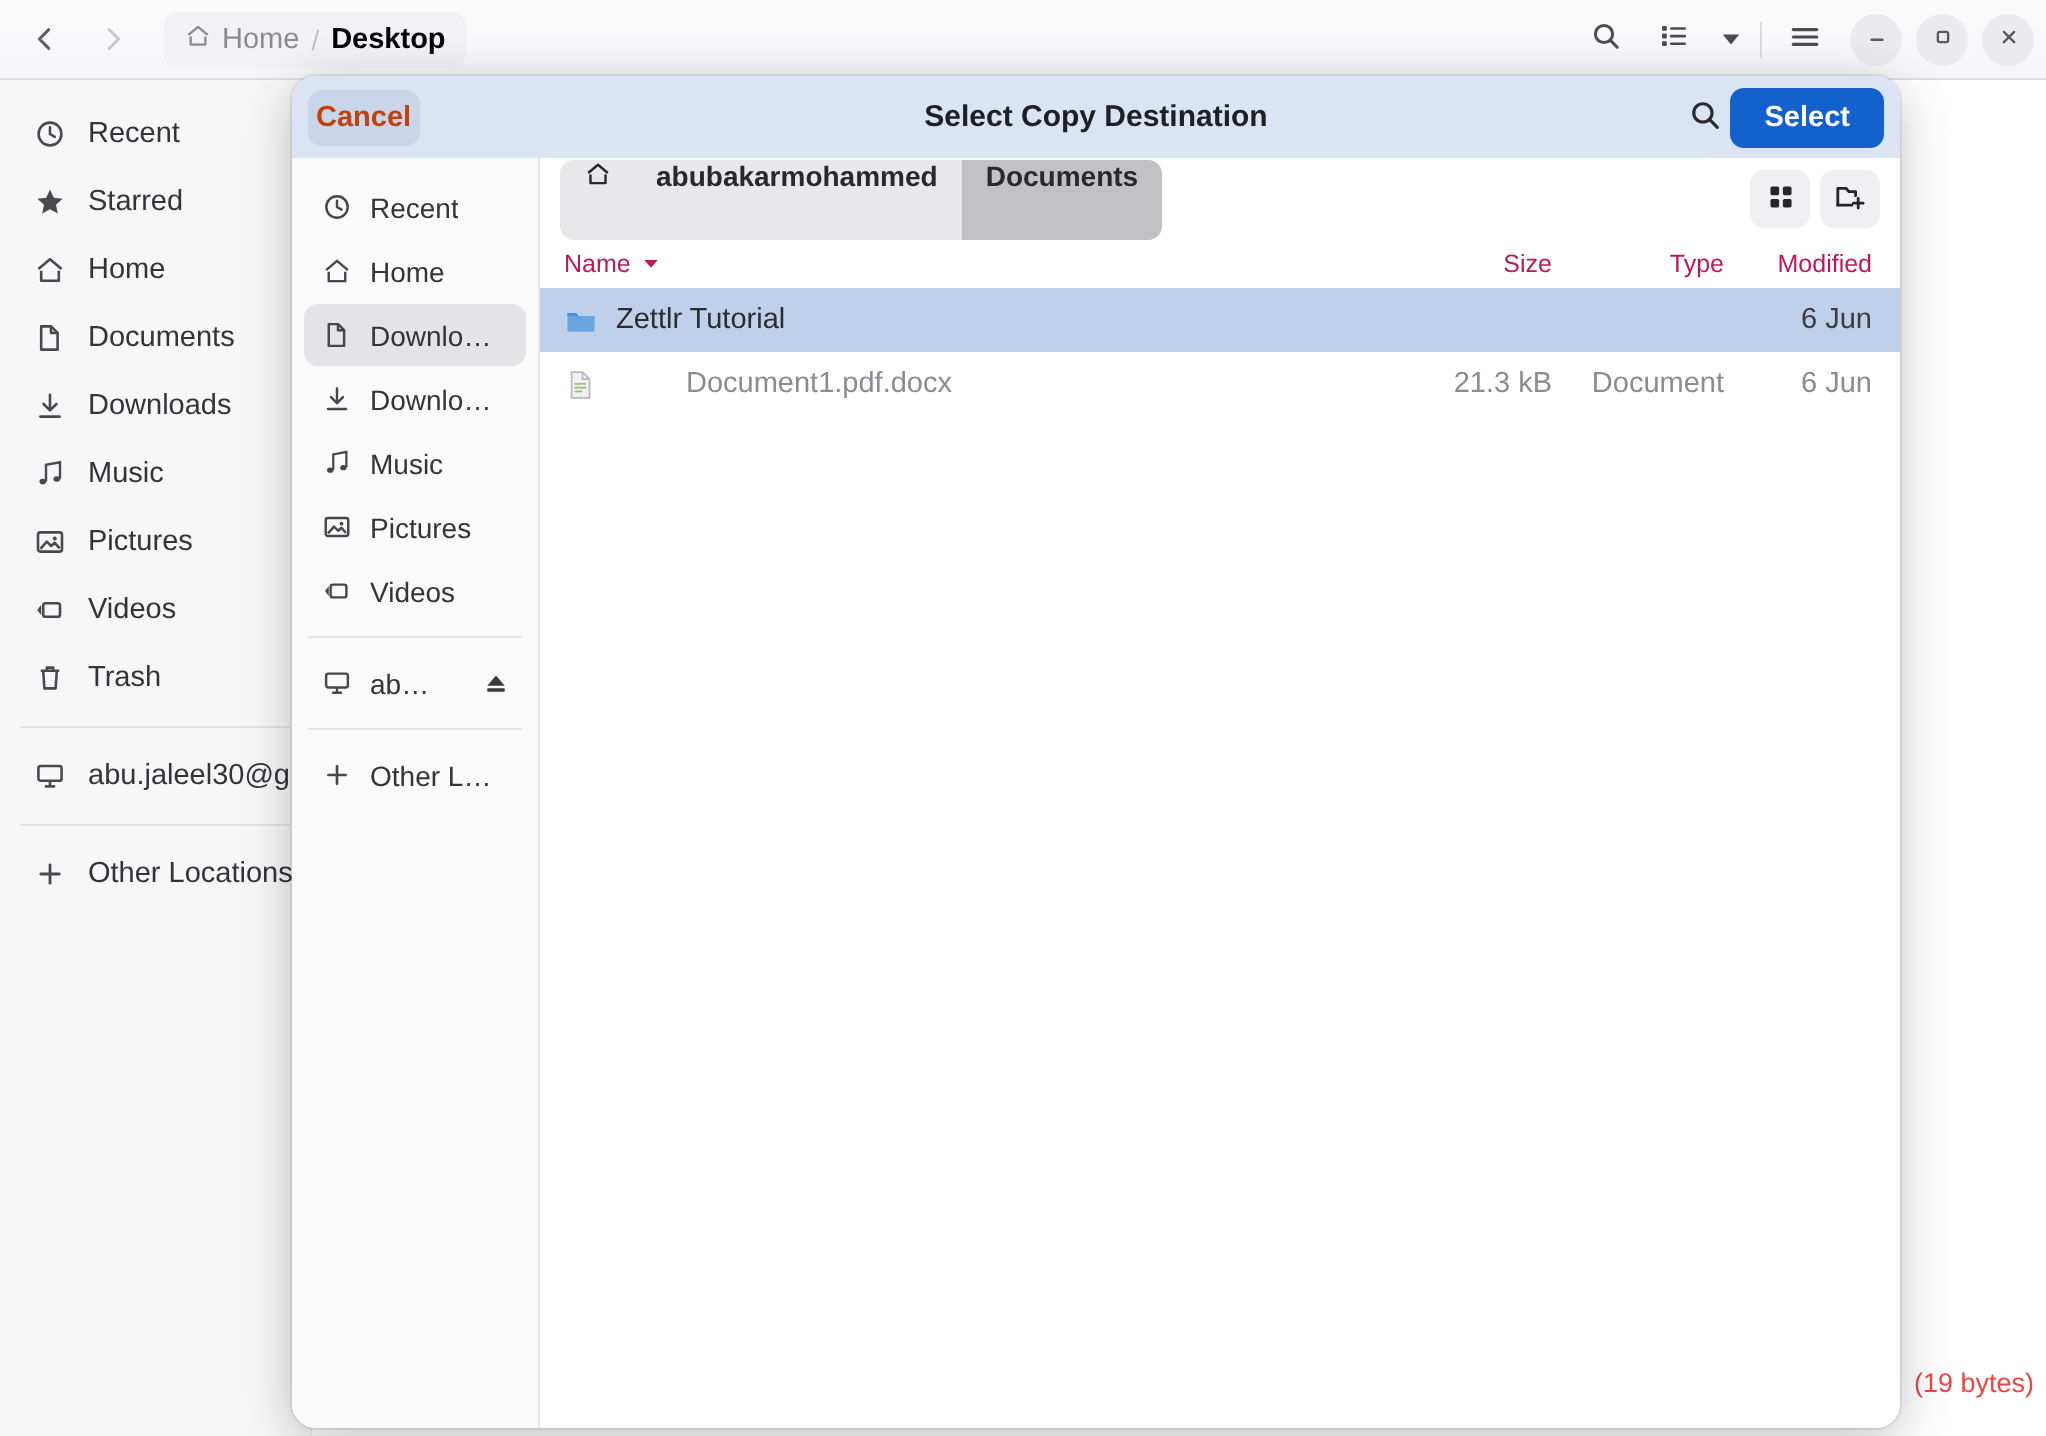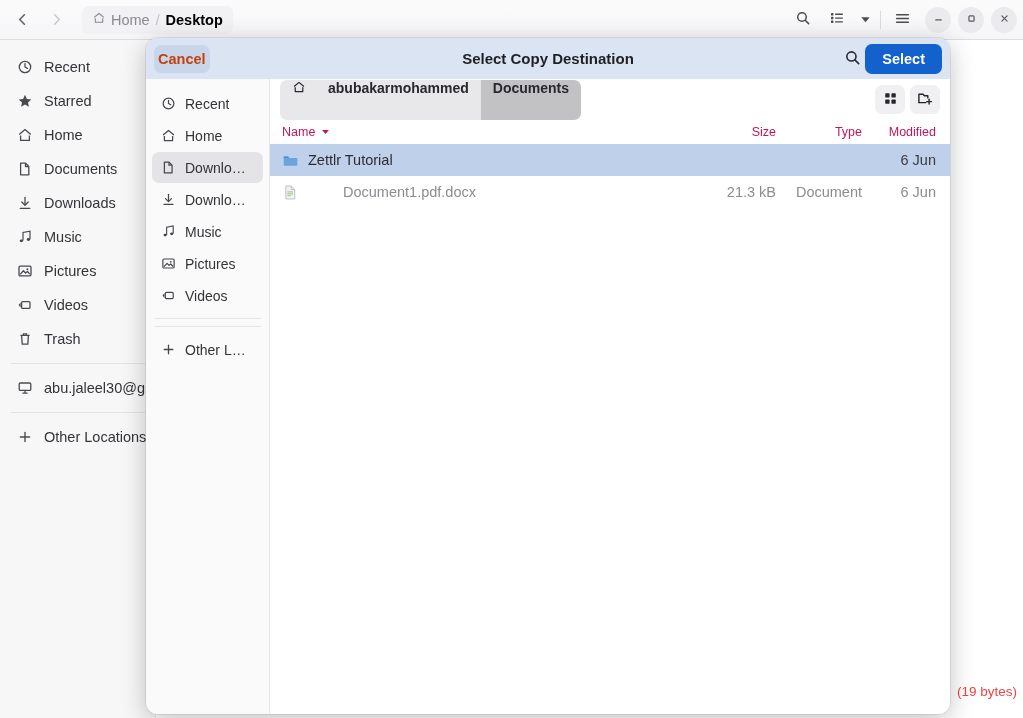--- a/index.html
+++ b/index.html
@@ -607,20 +607,36 @@
             <svg width="15" height="15" viewBox="0 0 16 16" fill="none" stroke="currentColor" stroke-width="1.3" stroke-linejoin="round">
               <rect x="4.6" y="4.6" width="8.4" height="6.8" rx="1.2"></rect>
               <polygon points="3.6,5.4 3.6,10.6 1.6,8" fill="currentColor" stroke="none"></polygon>
             </svg>
           </span>
         <span class="dlg-side-label">Videos</span>
       </div>
 
       <div class="dlg-side-sep"></div>
 
+      <div class="dlg-side-item">
+        <span class="dlg-side-icon">
+            <svg width="15" height="15" viewBox="0 0 16 16" fill="none" stroke="currentColor" stroke-width="1.3" stroke-linejoin="round">
+              <rect x="2.2" y="3" width="11.6" height="7.4" rx="1.2"></rect>
+              <line x1="8" y1="10.6" x2="8" y2="13"></line>
+              <line x1="5.4" y1="13.2" x2="10.6" y2="13.2"></line>
+            </svg>
+          </span>
+        <span class="dlg-side-label">ab…</span>
+        <span class="dlg-side-eject">
+            <svg width="14" height="14" viewBox="0 0 16 16" fill="currentColor">
+              <polygon points="8,3.2 13,9 3,9"></polygon>
+              <rect x="3" y="10.4" width="10" height="2" rx="0.6"></rect>
+            </svg>
+          </span>
+      </div>
 
       <div class="dlg-side-sep"></div>
 
       <div class="dlg-side-item">
         <span class="dlg-side-icon">
             <svg width="15" height="15" viewBox="0 0 16 16" stroke="currentColor" stroke-width="1.4" stroke-linecap="round">
               <line x1="8" y1="3.4" x2="8" y2="12.6"></line>
               <line x1="3.4" y1="8" x2="12.6" y2="8"></line>
             </svg>
           </span>

